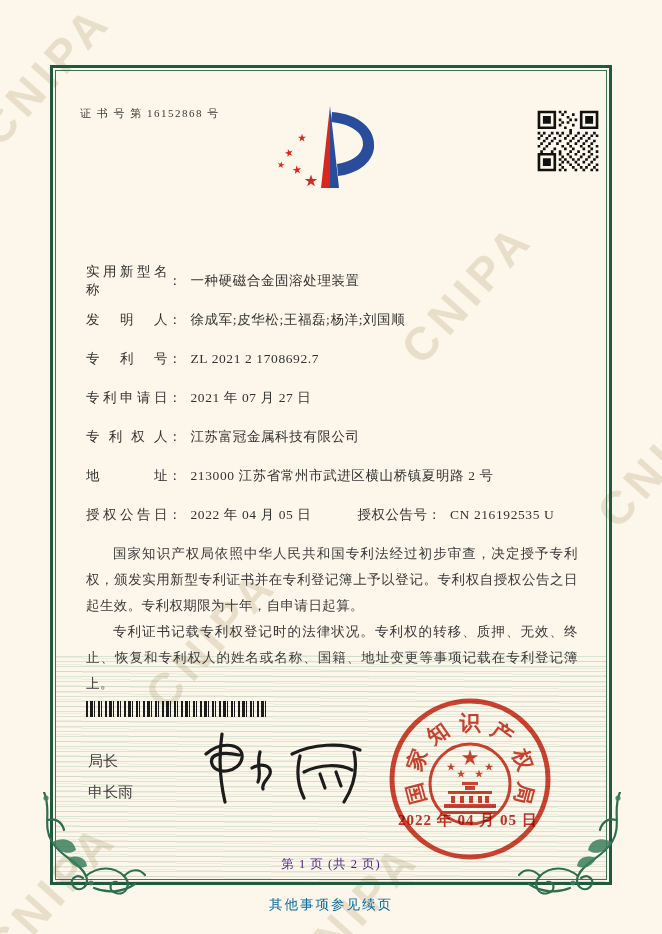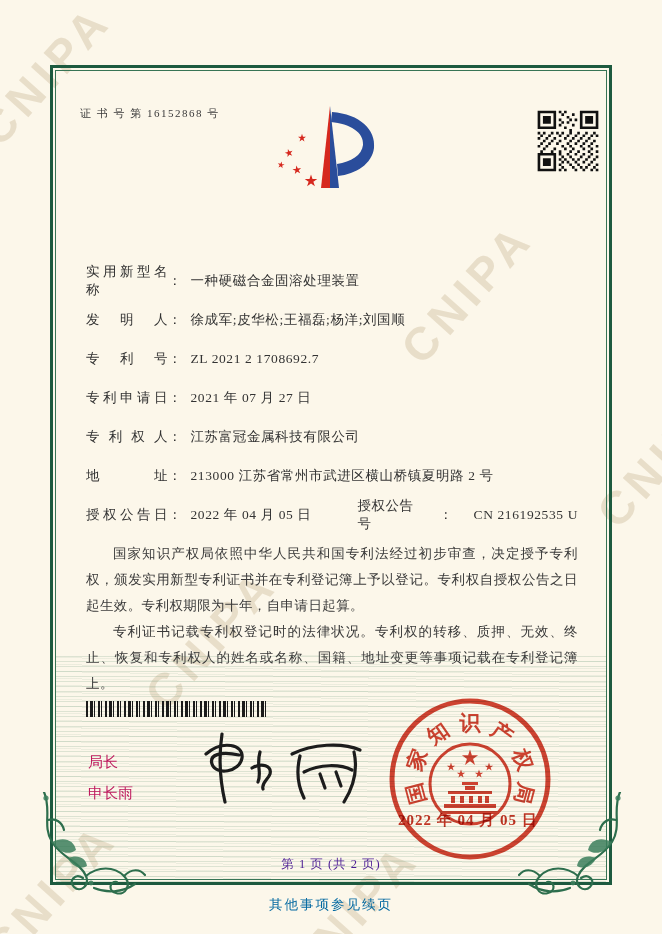--- a/index.html
+++ b/index.html
@@ -49,43 +49,43 @@
   }
   
   .fields { position:absolute; z-index:3; left:86px; top:261px; right:84px; }
   .row { height:39px; display:flex; align-items:center; font-size:13.5px; color:#333; }
   .lbl {
     display:inline-block; width:82px; flex:0 0 82px;
     text-align:justify; text-align-last:justify; letter-spacing:.5px;
   }
   .colon { margin-right:9px; }
   .val { letter-spacing:.6px; white-space:pre; }
-  .grant-group2 { display:flex; align-items:center; margin-left:46px;gap:12px; }
+  .grant-group2 { display:flex; align-items:center; margin-left:46px; }
   .lbl-plain { letter-spacing:.5px; }
   
   .body-text {
     position:absolute; z-index:3; left:86px; top:541px; width:492px;
     font-size:13.5px; line-height:26px; text-align:justify; color:#3a3a3a;
     letter-spacing:.4px;
   }
   .body-text p { text-indent:2em; }
   
   .barcode {
     position:absolute; z-index:3; left:86px; top:701px; width:182px; height:16px;
     background:repeating-linear-gradient(90deg,
       #1b1b1b 0 2px, transparent 2px 4px,
       #1b1b1b 4px 7px, transparent 7px 8px,
       #1b1b1b 8px 9px, transparent 9px 12px,
       #1b1b1b 12px 14px, transparent 14px 15px,
       #1b1b1b 15px 16px, transparent 16px 19px);
   }
   .signer {
     position:absolute; z-index:3; left:88px; top:746px;
-    font-family:Liberation Sans, sans-serif;
-    font-size:15px; color:#be185d; line-height:31px;
+    font-family:Liberation Serif, serif;
+    font-size:15px; color:#404040; line-height:31px;
   }
   .signature { position:absolute; z-index:4; left:192px; top:720px; }
   .seal { position:absolute; z-index:6; left:385px; top:694px; mix-blend-mode:multiply; opacity:.95; }
   .seal-date {
     position:absolute; z-index:5; left:398px; top:811px;
     font-size:15px; color:#c43526; letter-spacing:1px; font-weight:600;
     mix-blend-mode:multiply;
   }
   .ornament { position:absolute; z-index:7; }
   .orn-left  { left:34px;  top:792px; }

